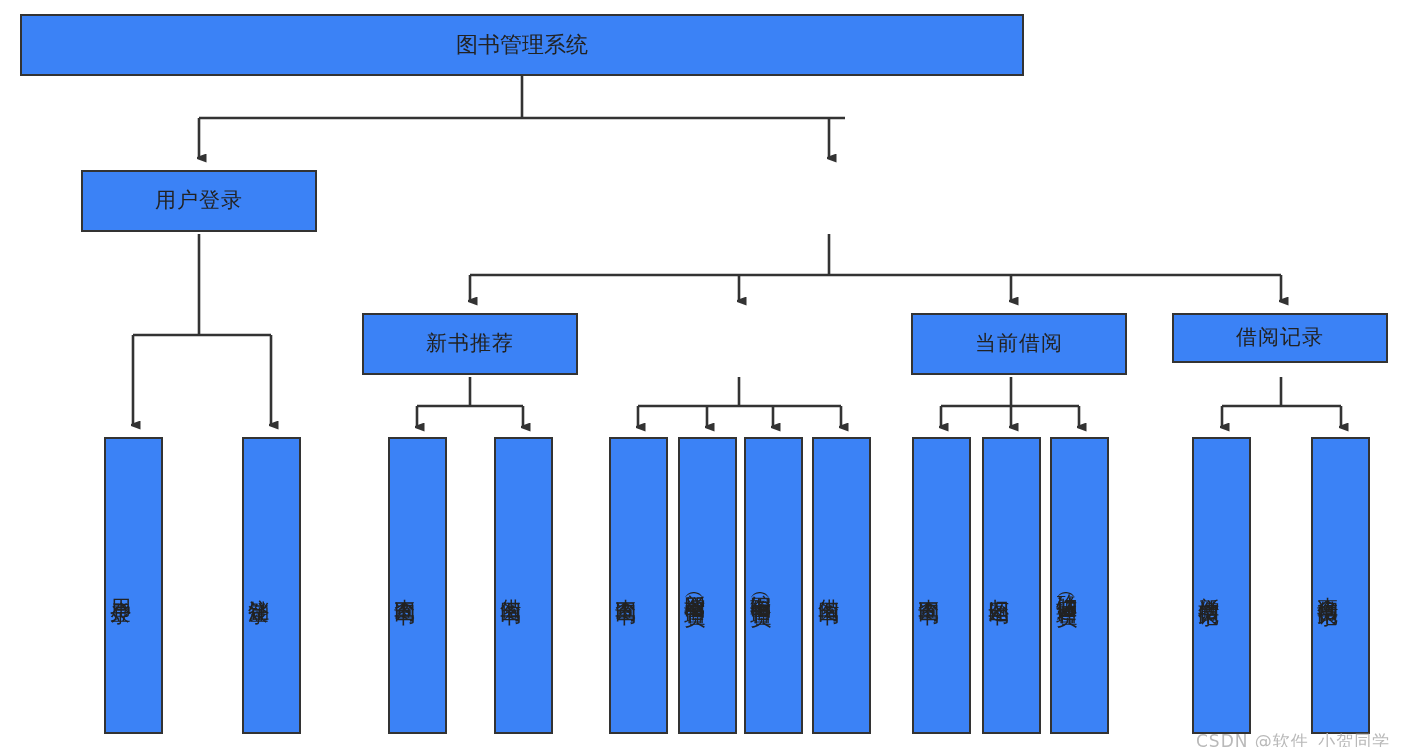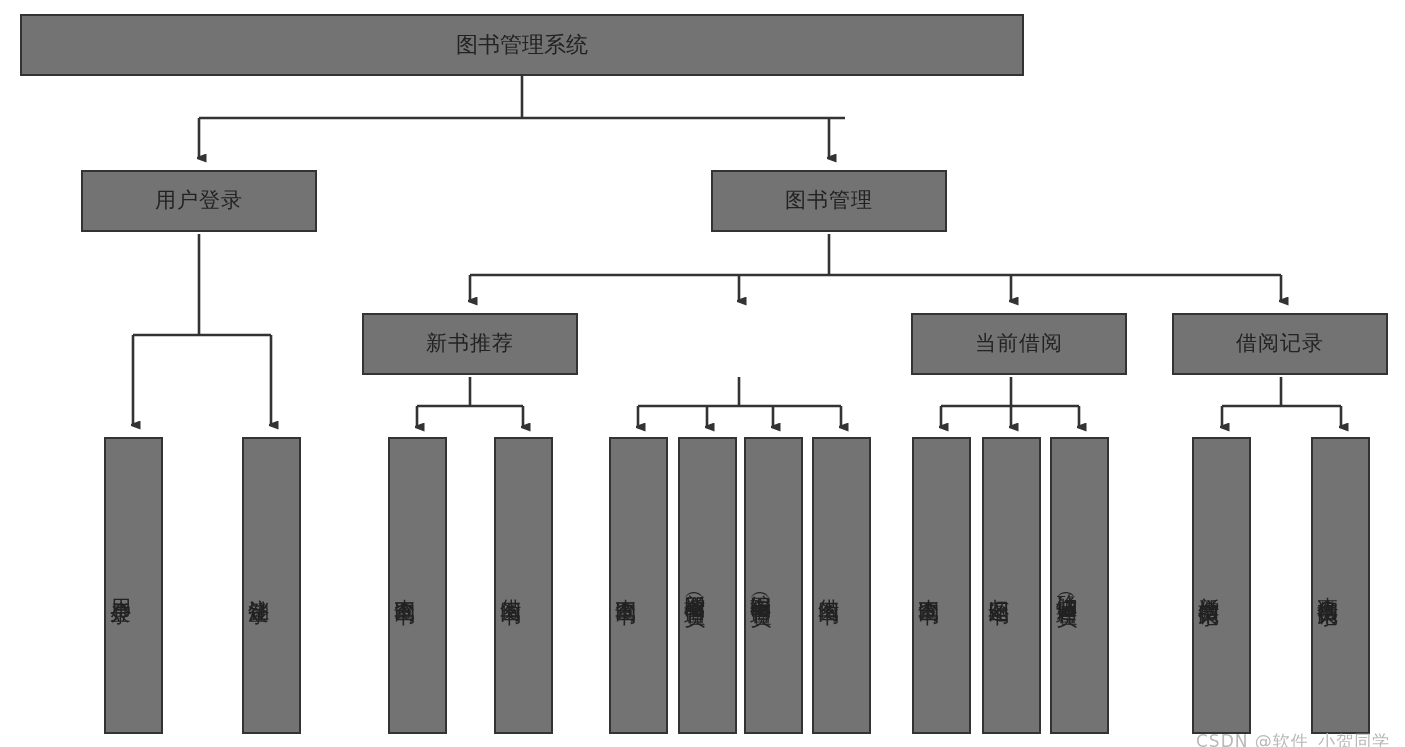--- a/index.html
+++ b/index.html
@@ -21,21 +21,21 @@
     position: absolute;
     left: 0;
     top: 0;
     width: 1405px;
     height: 747px;
     pointer-events: none;
   }
   .node {
     position: absolute;
     box-sizing: border-box;
-    background: #737373;
+    background: #3b82f6;
     border: 2px solid #333333;
     display: flex;
     align-items: center;
     justify-content: center;
     color: #222222;
   }
   .node.horiz {
     font-size: 21px;
     letter-spacing: 1px;
     line-height: 1.1;
@@ -121,31 +121,28 @@
     </g>
   </svg>
 
   <div class="node root" style="left:20px; top:14px; width:1004px; height:62px;">
     <span>图书管理系统</span>
   </div>
 
   <div class="node horiz" style="left:81px; top:170px; width:236px; height:62px;">
     <span>用户登录</span>
   </div>
-  <div class="node horiz" style="left:711px; top:170px; width:236px; height:62px;">
-    <span>图书管理</span>
-  </div>
 
   <div class="node horiz" style="left:362px; top:313px; width:216px; height:62px;">
     <span>新书推荐</span>
   </div>
   <div class="node horiz" style="left:903px; top:313px; width:216px; height:62px;margin-left:8px;">
     <span>当前借阅</span>
   </div>
-  <div class="node horiz" style="left:1172px; top:313px; width:216px; height:62px;">
+  <div class="node horiz" style="left:1172px; top:313px; width:216px; height:50px;">
     <span>借阅记录</span>
   </div>
 
   <div class="node leaf" style="left:104px; top:437px; width:59px; height:297px;">
     <span class="vtext">用户登录</span>
   </div>
   <div class="node leaf" style="left:242px; top:437px; width:59px; height:297px;">
     <span class="vtext">注销登录</span>
   </div>
 

